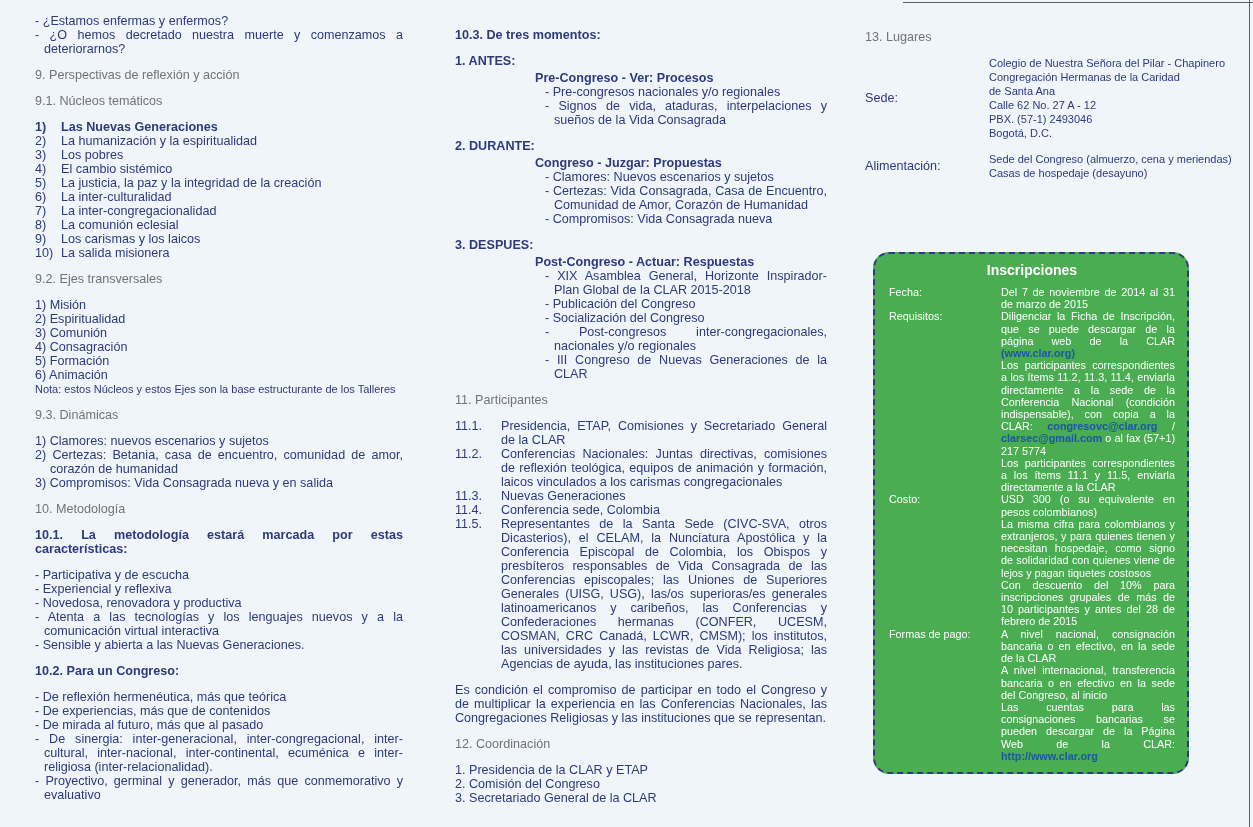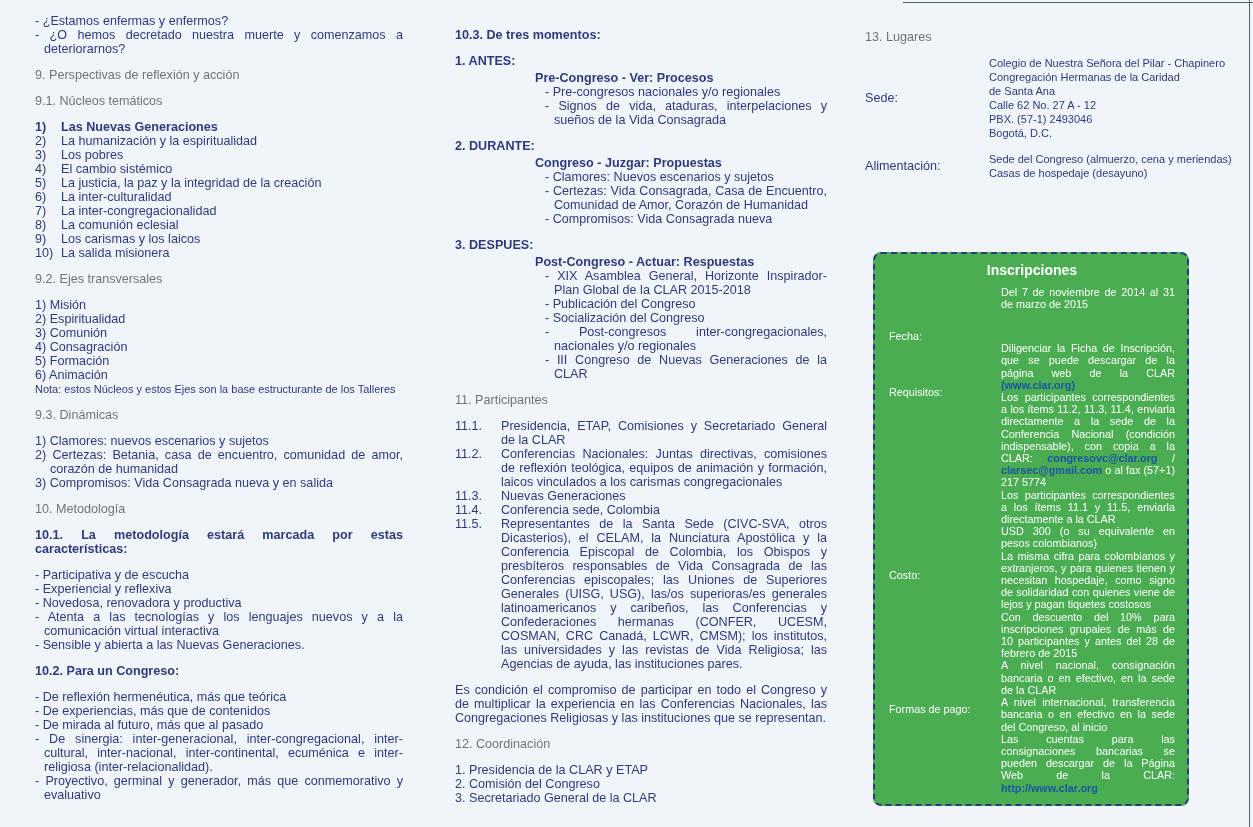--- a/index.html
+++ b/index.html
@@ -33,27 +33,27 @@
   .mh{font-weight:700;margin-top:17px;}
   .subs{padding-left:10px;}
   .pit{padding-left:46px;text-indent:-46px;text-align:justify;}
   .pit .pn{display:inline-block;width:46px;text-indent:0;}
   .row3{display:flex;margin-bottom:12px;align-items:center;}
   .rl{flex:0 0 124px;}
   .rv{flex:1;}
   .line{white-space:nowrap;font-size:11px;}
   .insc{
     margin:72px 0 0 8px;width:316px;box-sizing:border-box;
-    background:#4aad51;border:2px dashed #2d3a7c;border-radius:8px;
+    background:#4aad51;border:2px dashed #2d3a7c;border-radius:16px;
     padding:7px 12px 10px 14px;color:#ffffff;
     font-size:10.8px;line-height:12.2px;
   }
   .insc-title{text-align:center;font-weight:700;font-size:14px;line-height:18px;margin-bottom:7px;}
   .irow{display:flex;align-items:flex-start;}
-  .il{flex:0 0 112px;margin-top:44px;}
+  .il{flex:0 0 112px;}
   .iv{flex:1;text-align:justify;}
   .iv p{margin:0;}
   .lnk{color:#1d55a8;font-weight:700;text-decoration:none;cursor:pointer;}
 </style>
 </head>
 <body>
 
 <div class="page">
   <div class="edge-top"></div>
   <div class="edge-right"></div>

